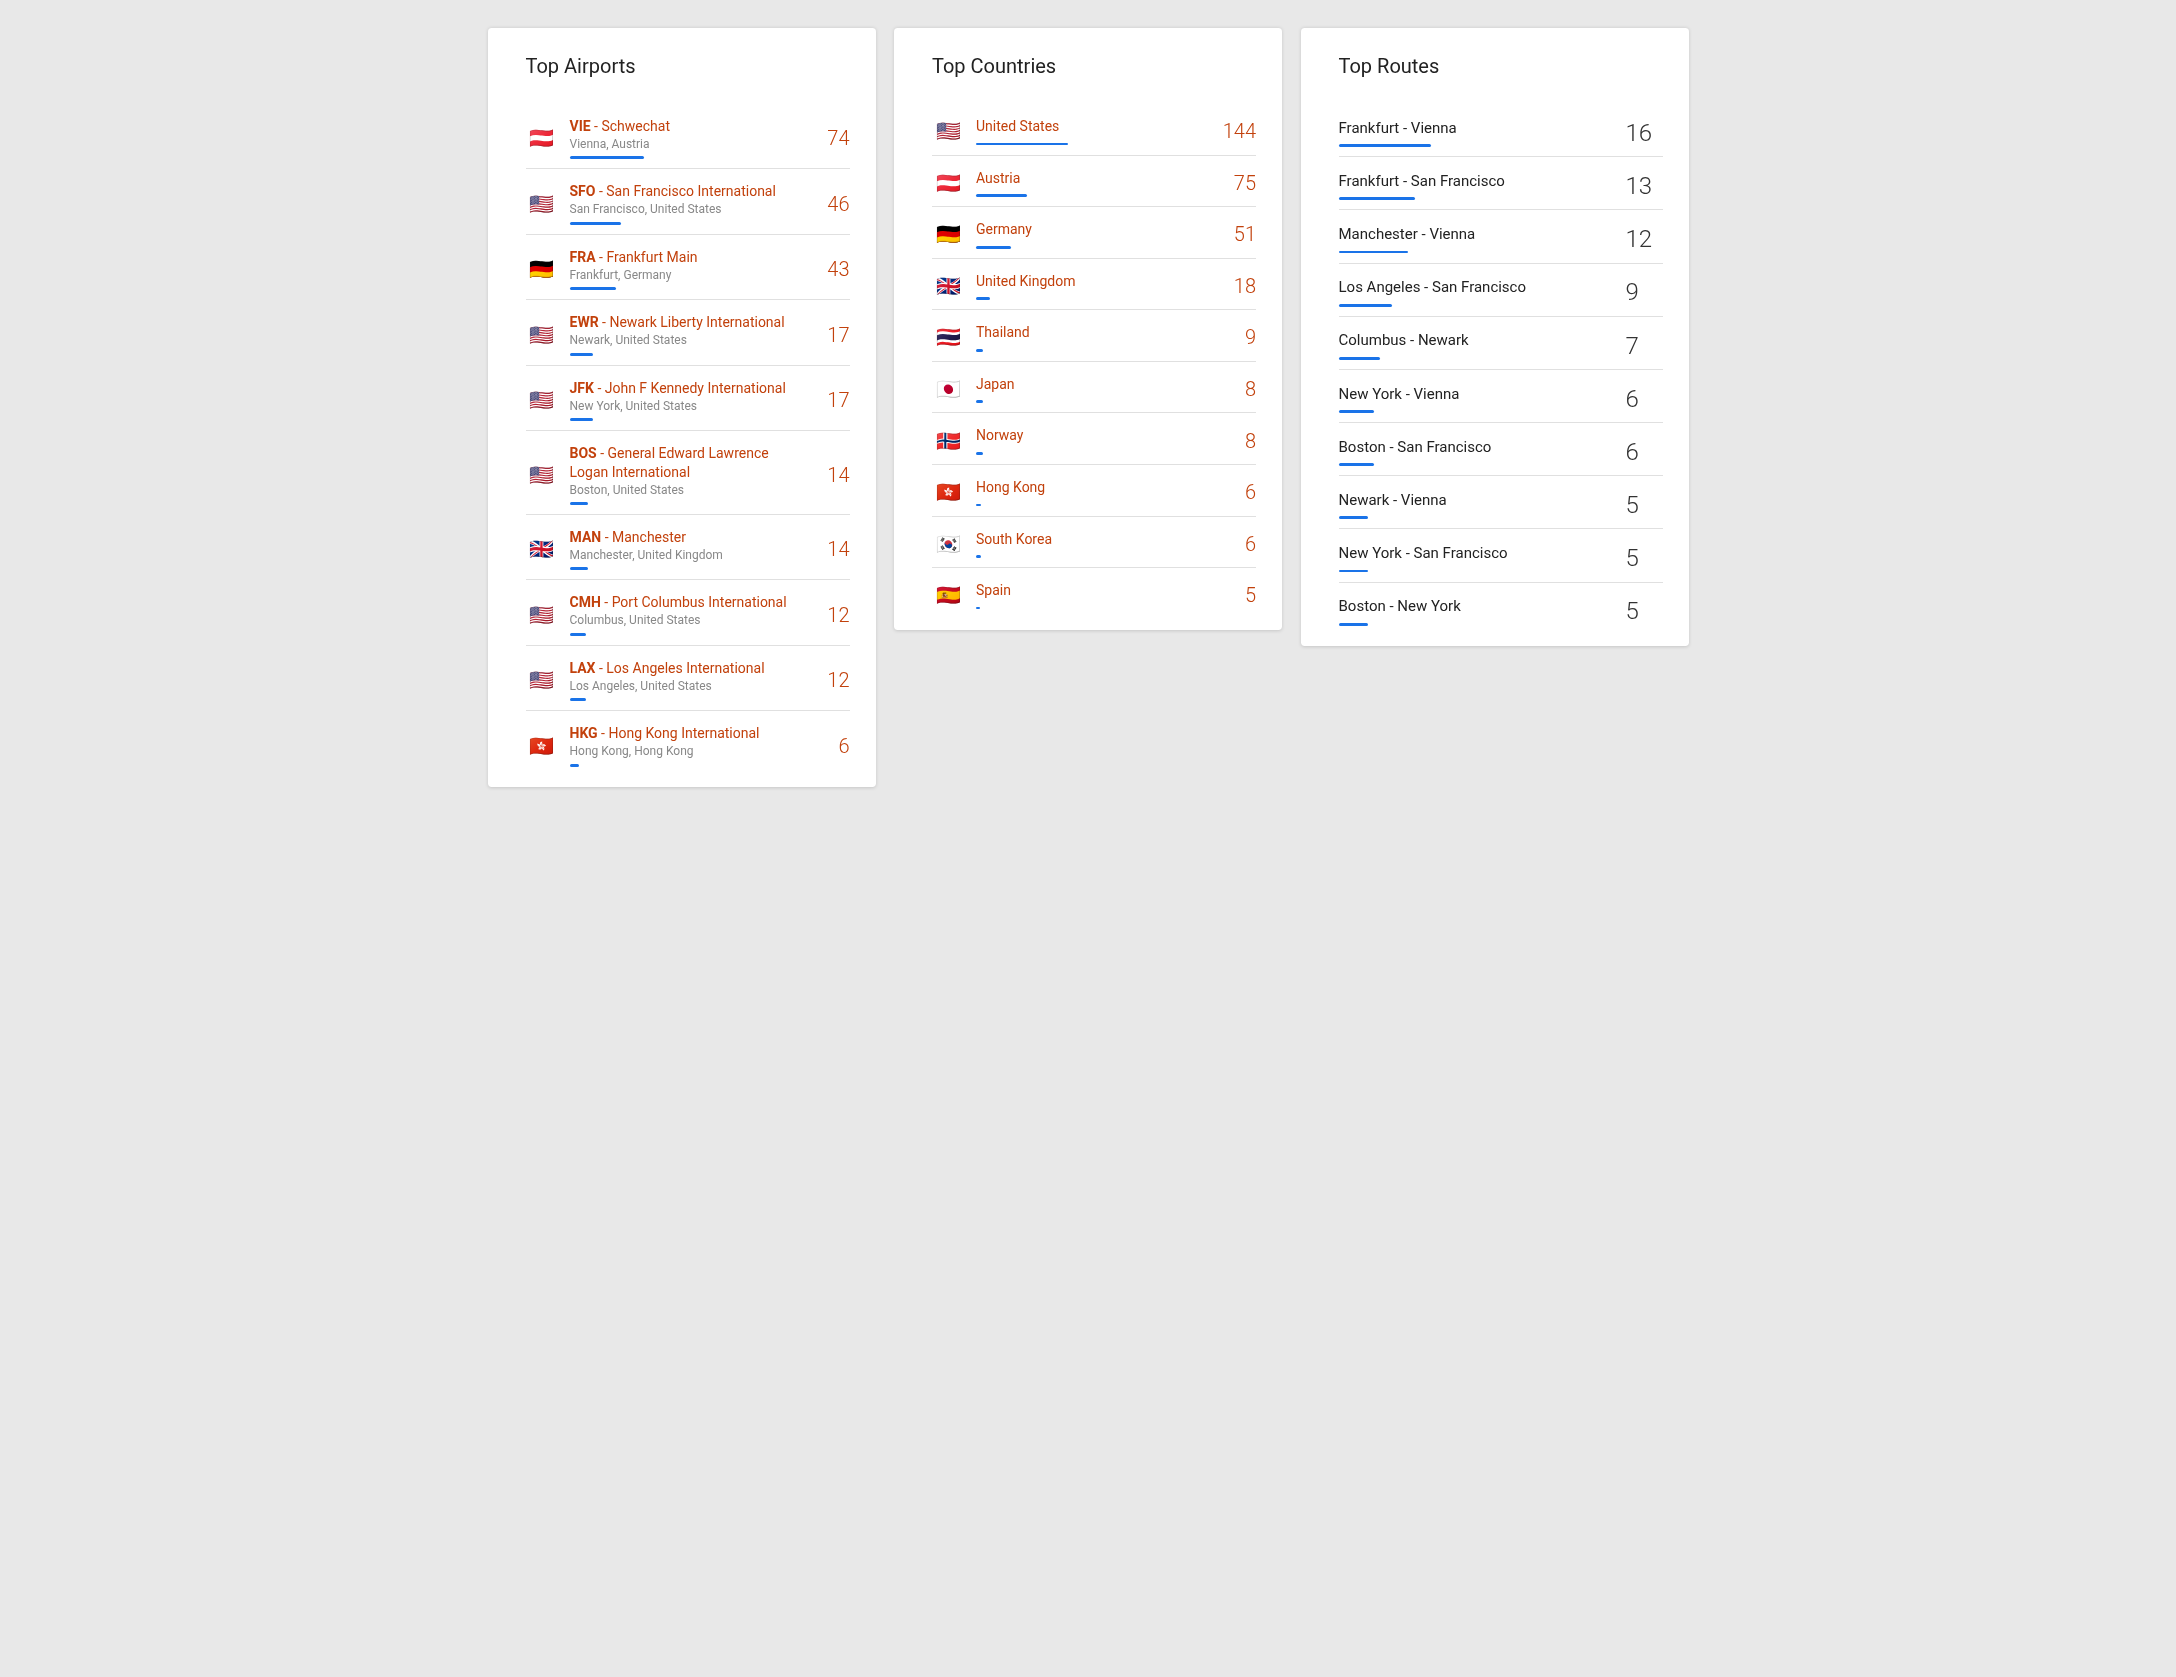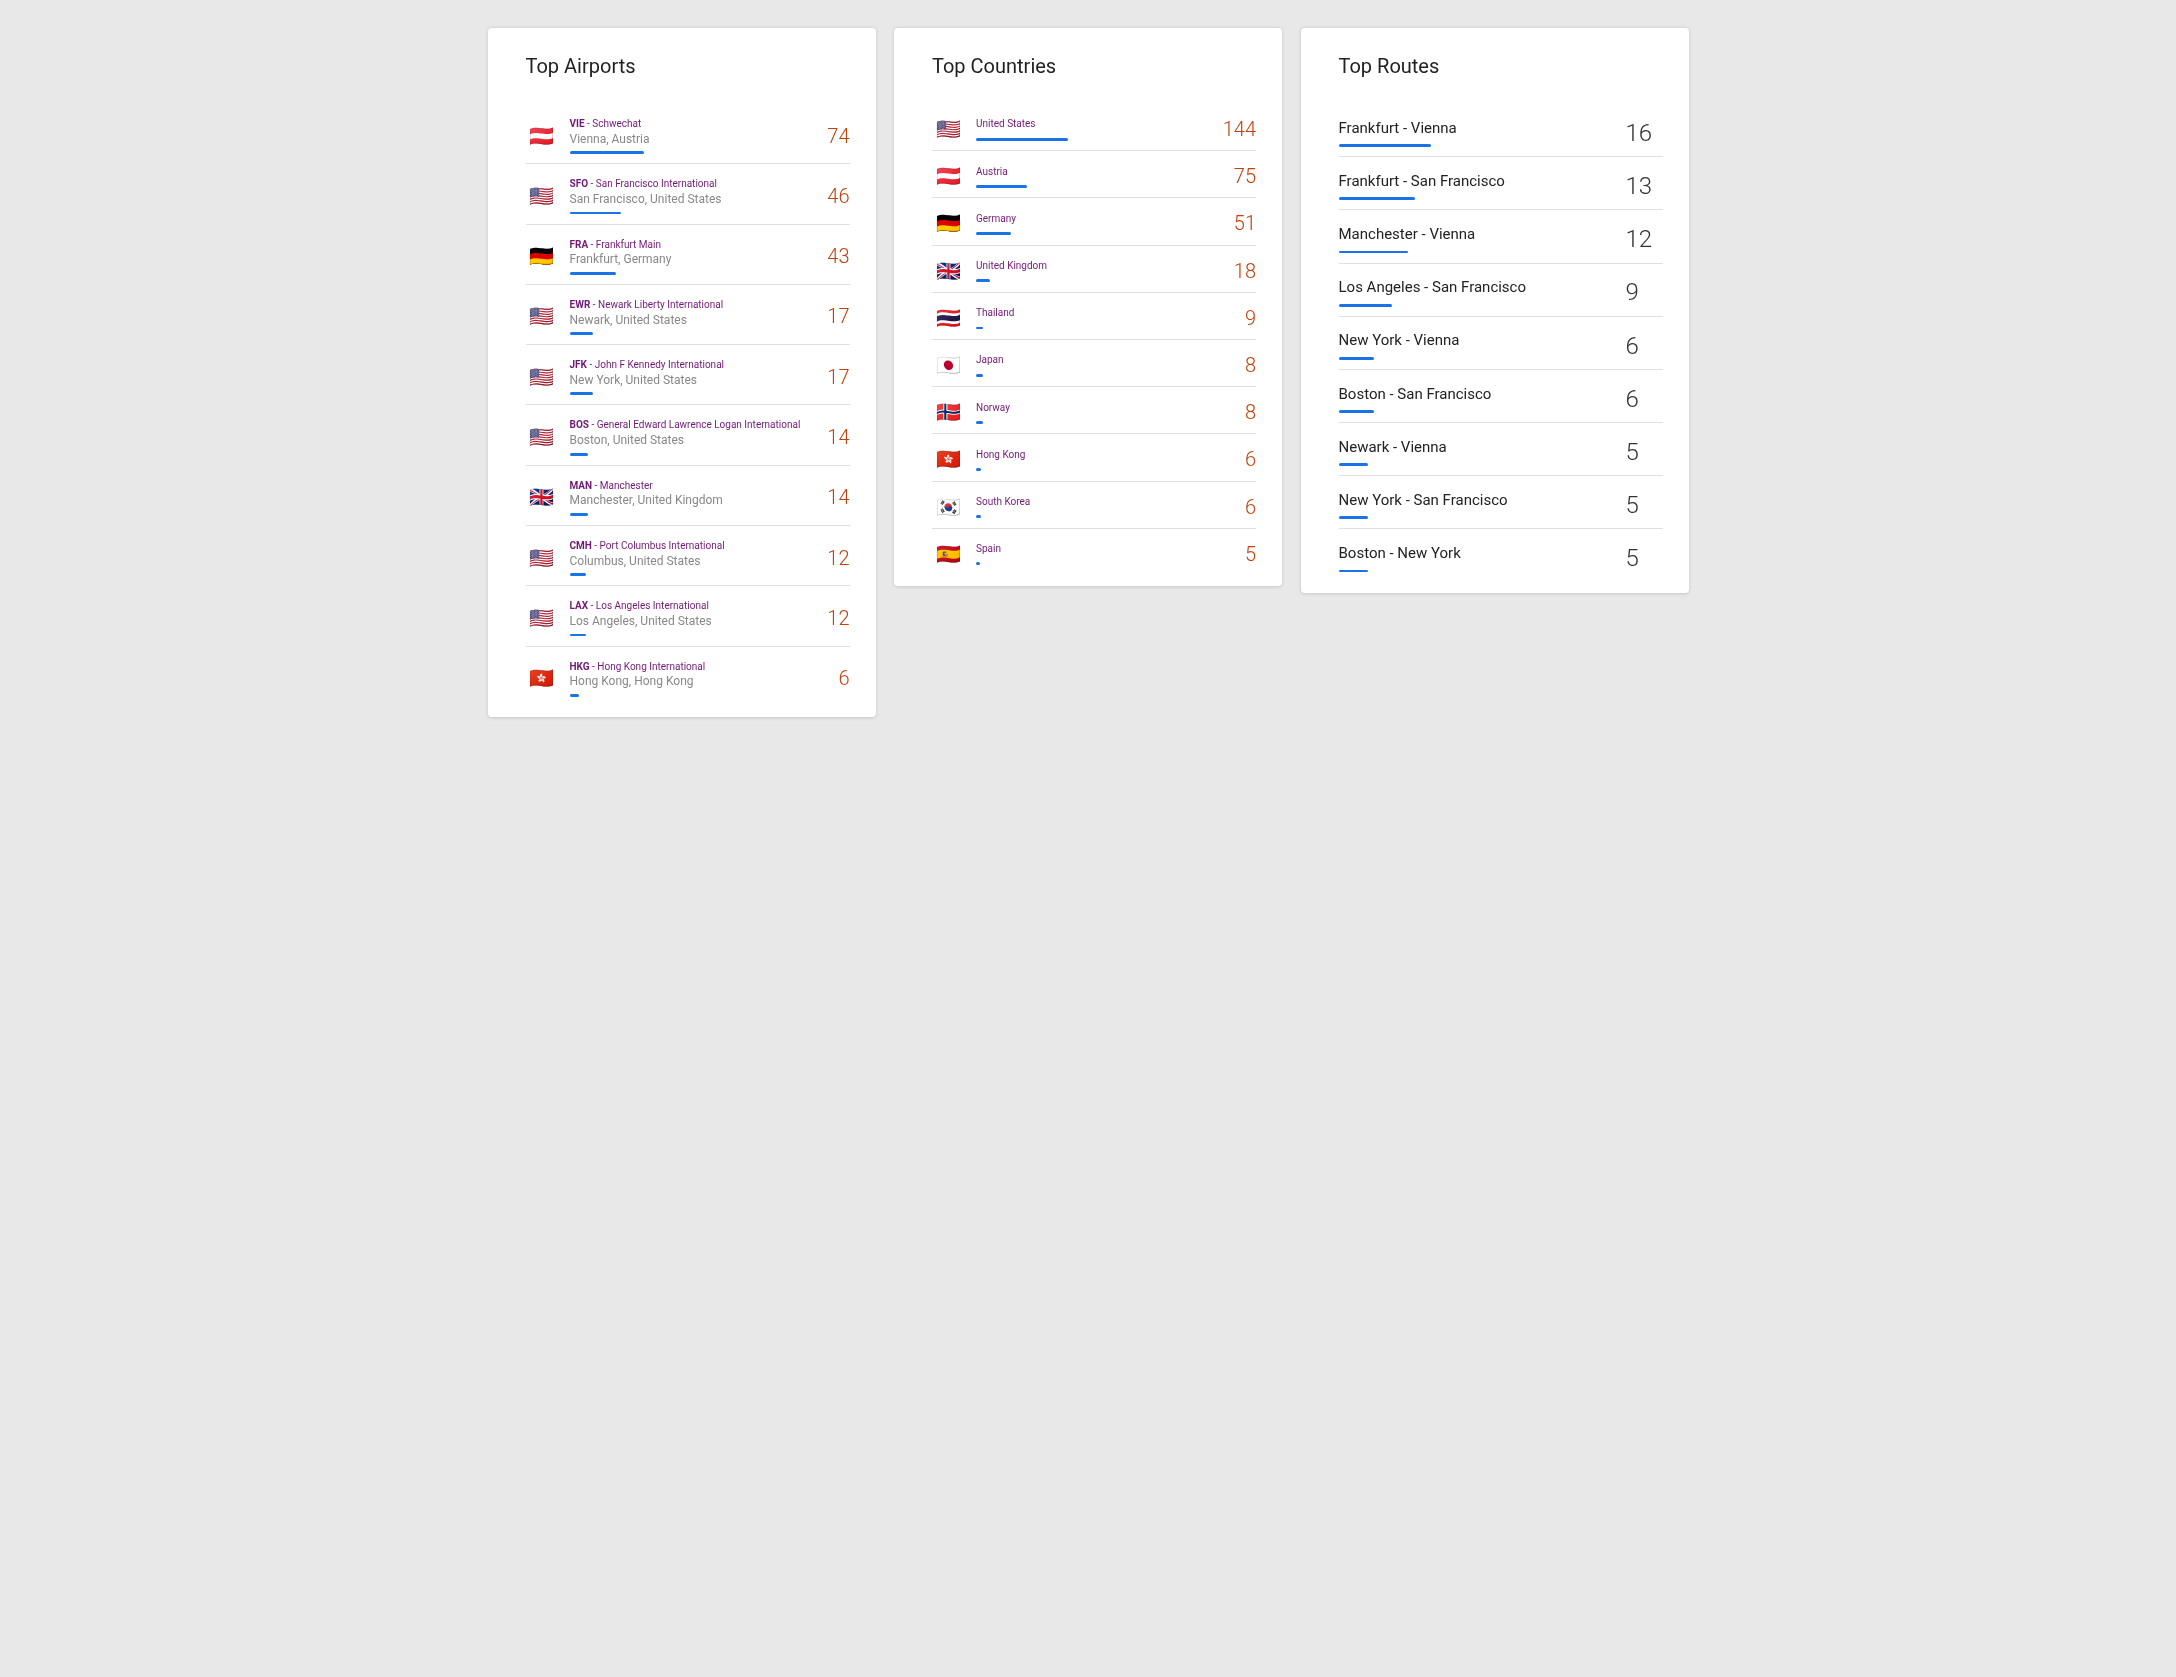--- a/index.html
+++ b/index.html
@@ -48,22 +48,22 @@
       align-items: center;
       justify-content: center;
       font-size: 20px;
       line-height: 1;
     }
     .item-info {
       flex: 1;
       min-width: 0;
     }
     .item-main {
-      font-size: 10px;
-      color: #701a75;
+      font-size: 14px;
+      color: #c2410c;
       line-height: 1.3;
     }
     .item-main strong {
       font-weight: 700;
     }
     .item-sub {
       font-size: 12px;
       color: #888;
       margin-top: 1.8px;
     }
@@ -316,20 +316,27 @@
   </div>
       <div class="route-item">
     <div class="item-info">
       <div class="route-name">Los Angeles - San Francisco</div>
       <div class="blue-bar" style="width:53px;margin-top:7.4px"></div>
     </div>
     <div class="route-count">9</div>
   </div>
       <div class="route-item">
     <div class="item-info">
+      <div class="route-name">Columbus - Newark</div>
+      <div class="blue-bar" style="width:41px;margin-top:7.4px"></div>
+    </div>
+    <div class="route-count">7</div>
+  </div>
+      <div class="route-item">
+    <div class="item-info">
       <div class="route-name">New York - Vienna</div>
       <div class="blue-bar" style="width:35px;margin-top:7.4px"></div>
     </div>
     <div class="route-count">6</div>
   </div>
       <div class="route-item">
     <div class="item-info">
       <div class="route-name">Boston - San Francisco</div>
       <div class="blue-bar" style="width:35px;margin-top:7.4px"></div>
     </div>

